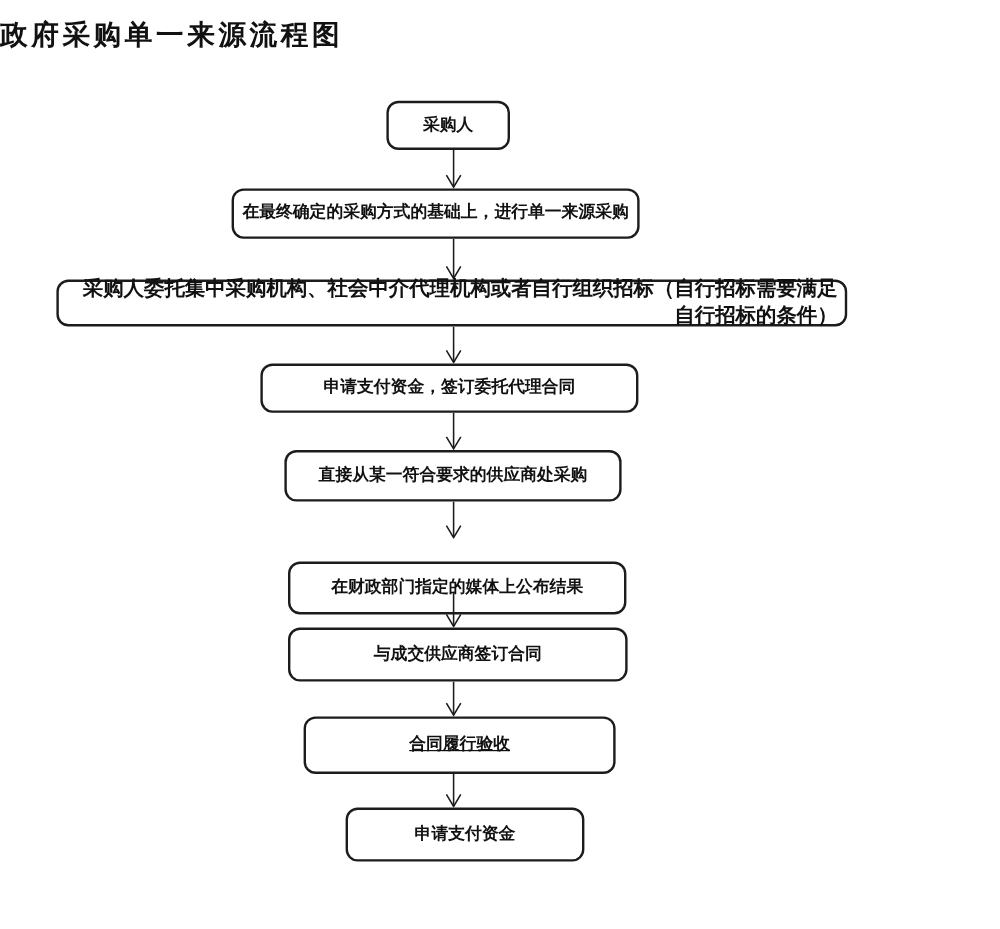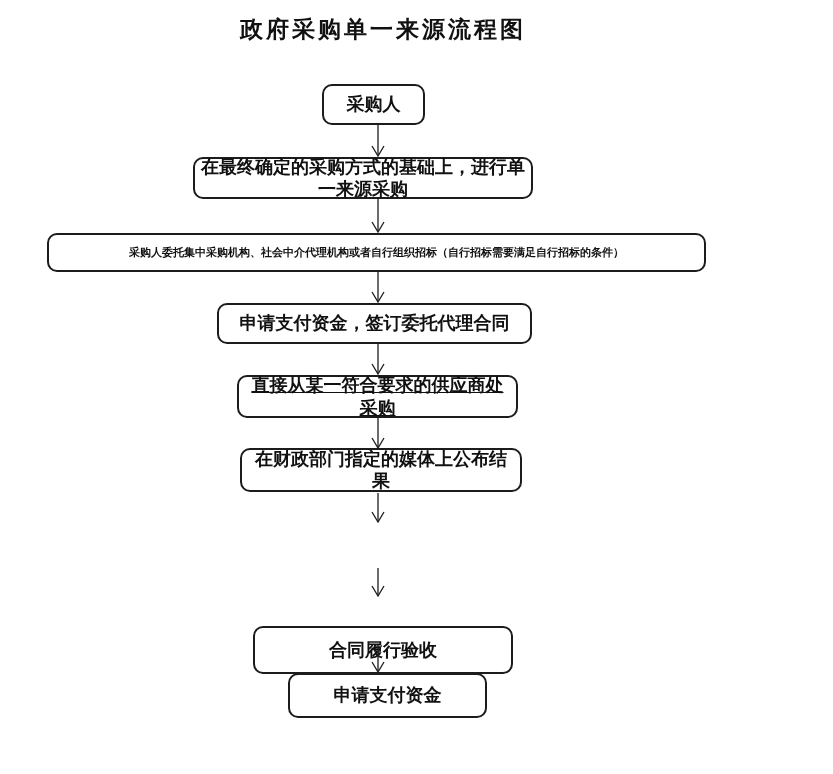--- a/index.html
+++ b/index.html
@@ -13,51 +13,50 @@
     height: 774px;
     background: #ffffff;
     font-family: "DejaVu Sans", sans-serif;
     overflow: hidden;
   }
   .title {
     position: absolute;
     left: 0;
     top: 14px;
     width: 766px;
-    text-align: center;
     font-family: "DejaVu Serif", serif;
     font-weight: 700;
     font-size: 23px;
     letter-spacing: 3px;
     color: #111111;
   }
   .node {
     position: absolute;
     box-sizing: border-box;
     border: 2px solid #1c1c1c;
     border-radius: 10px;
     background: #ffffff;
     display: flex;
     align-items: center;
     justify-content: center;
     text-align: center;
     font-weight: 700;
-    font-size: 18px;
+    font-size: 14px;
     color: #111111;
     line-height: 1.25;
     padding: 2px 6px;
   }
   .n1 { left: 322px; top: 84px;  width: 103px; height: 41px; }
   .n2 { left: 193px; top: 157px; width: 340px; height: 42px; }
-  .n3 { left: 47px;  top: 233px; width: 659px; height: 39px; font-size: 11px; text-align: right; }
+  .n3 { left: 47px;  top: 233px; width: 659px; height: 39px; font-size: 17px; text-align: right; }
   .n4 { left: 217px; top: 303px; width: 315px; height: 41px; }
-  .n5 { left: 237px; top: 375px; width: 281px; height: 43px; text-decoration: underline; }
-  .n6 { left: 240px; top: 448px; width: 282px; height: 44px; }
+  .n5 { left: 237px; top: 375px; width: 281px; height: 43px; }
+  .n6 { left: 240px; top: 468px; width: 282px; height: 44px; }
   .n7 { left: 240px; top: 523px; width: 283px; height: 45px; }
-  .n8 { left: 253px; top: 626px; width: 260px; height: 48px; }
+  .n8 { left: 253px; top: 597px; width: 260px; height: 48px; text-decoration: underline; }
   .n9 { left: 288px; top: 673px; width: 199px; height: 45px; text-align: right; }
   .arrow {
     position: absolute;
     left: 370px;
     width: 16px;
   }
   .a1 { top: 125px; height: 32px; }
   .a2 { top: 199px; height: 34px; }
   .a3 { top: 272px; height: 31px; }
   .a4 { top: 344px; height: 31px; }
@@ -126,20 +125,21 @@
 
   <div class="node n6">在财政部门指定的媒体上公布结果</div>
 
   <div class="arrow a6">
     <svg viewBox="0 0 16 30" preserveAspectRatio="none">
         <line x1="8" y1="0" x2="8" y2="28"></line>
         <polyline points="2,19 8,29 14,19"></polyline>
       </svg>
   </div>
 
+  <div class="node n7">与成交供应商签订合同</div>
 
   <div class="arrow a7">
     <svg viewBox="0 0 16 29" preserveAspectRatio="none">
         <line x1="8" y1="0" x2="8" y2="27"></line>
         <polyline points="2,18 8,28 14,18"></polyline>
       </svg>
   </div>
 
   <div class="node n8">合同履行验收</div>
 

